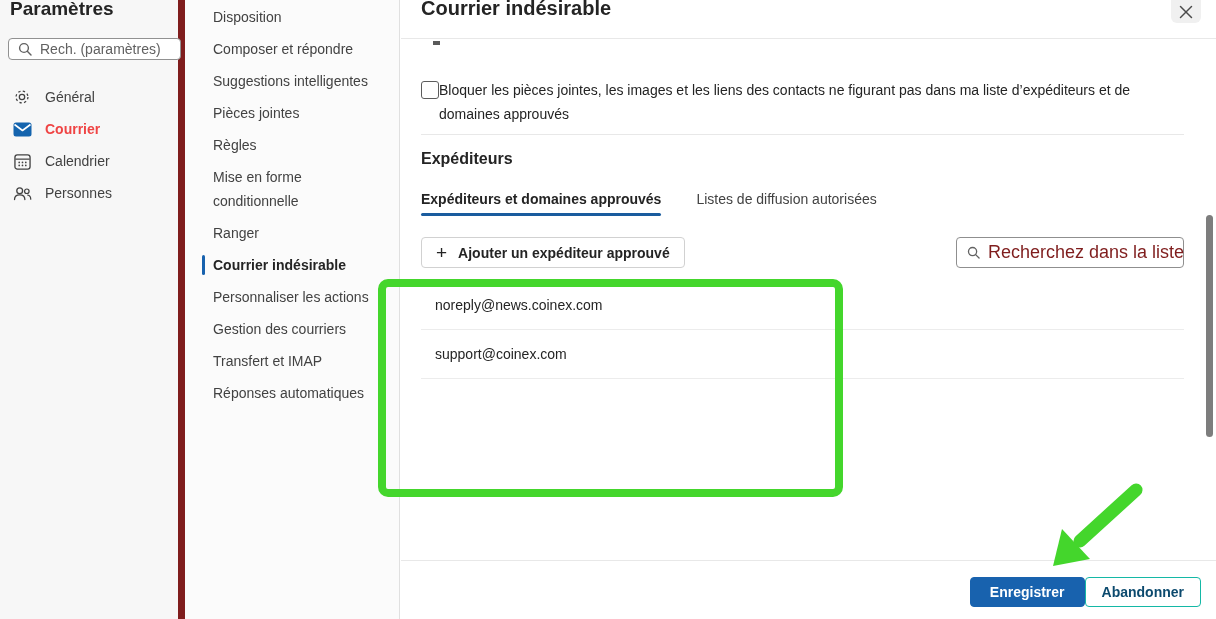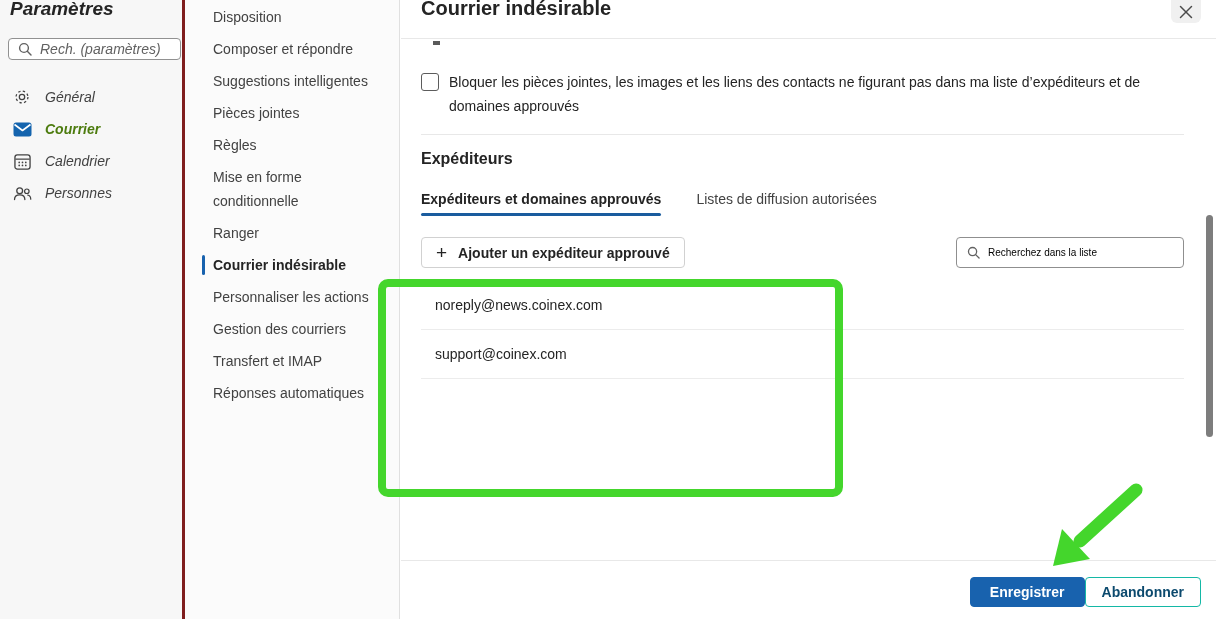--- a/index.html
+++ b/index.html
@@ -5,72 +5,72 @@
   * { margin:0; padding:0; box-sizing:border-box; }
   html,body { width:1216px; height:619px; }
   body {
     font-family:"Liberation Sans", sans-serif;
     color:#242424; background:#fff; position:relative; overflow:hidden;
     font-size:14px;
   }
 
   
   .sidebar { position:absolute; left:0; top:0; width:185px; height:619px;
-             background:#f7f7f7; border-right:3px solid #7f1d1d;font-style:italic; }
+             background:#f7f7f7; border-right:7px solid #7f1d1d; }
   .sidebar-title { position:absolute; left:10px; top:-2px; font-size:19px; font-weight:bold; }
   .search-box { position:absolute; left:8px; top:38px; width:173px; height:22px;
                 background:#fff; border:1px solid #919191; border-radius:4px;
                 display:flex; align-items:center; gap:8px; padding:0 9px; }
   .search-box .ph { color:#616161; font-size:14px; white-space:nowrap; }
   .nav { position:absolute; left:0; top:81px; width:100%; }
   .nav-item { height:32px; display:flex; align-items:center; gap:13px;
               padding-left:12px; color:#424242; cursor:pointer; }
-  .nav-item.selected { font-weight:bold; color:#4d7c0f; }
+  .nav-item.selected { font-weight:bold; color:#ef4444; }
   .icon16 { width:20px; height:20px; display:flex; align-items:center; justify-content:center; flex-shrink:0; }
 
   
   .categories { position:absolute; left:185px; top:0; width:215px; height:619px;
                 background:#fbfbfb; border-right:1px solid #e0e0e0; padding-top:1px; }
   .cat-item { min-height:32px; display:flex; align-items:center; padding:4px 10px 4px 28px;
               line-height:24px; color:#424242; position:relative; cursor:pointer; }
   .cat-item.selected { font-weight:bold; color:#242424; }
   .cat-item.selected::before { content:""; position:absolute; left:17px; top:50%;
               transform:translateY(-50%); width:3px; height:20px; background:#1862ae; border-radius:2px; }
 
   
   .main { position:absolute; left:401px; top:0; width:815px; height:619px; background:#fff; }
   .main-title { position:absolute; left:20px; top:-3px; font-size:20px; font-weight:bold; }
   .close-btn { position:absolute; right:15px; top:-7px; width:30px; height:30px;
                background:#f0f0f0; border-radius:6px; display:flex; align-items:flex-end;
                justify-content:center; cursor:pointer; padding-bottom:4px; }
   .header-divider { position:absolute; left:0; top:38px; width:815px; height:1px; background:#e8e8e8; }
   .scroll-fragment { position:absolute; left:32px; top:41px; width:7px; height:4px; background:#5a5a5a; }
 
-  .checkbox-row { position:absolute; left:20px; top:70px; width:730px; display:flex; gap:10px; }
+  .checkbox-row { position:absolute; left:20px; top:78px; width:730px; display:flex; }
   .checkbox { width:18px; height:18px; border:1.6px solid #5c5c5c; border-radius:3px;
               background:#fff; flex-shrink:0; margin-top:3px; cursor:pointer; }
   .checkbox-label { line-height:24px; width:700px; font-size:14px; }
 
   .section-divider { position:absolute; left:20px; top:134px; width:763px; height:1px; background:#e8e8e8; }
   .section-title { position:absolute; left:20px; top:150px; font-size:16px; font-weight:bold; }
 
   .tabs { position:absolute; left:20px; top:191px; display:flex; gap:35px; }
   .tab { font-size:14px; color:#424242; padding-bottom:9px; position:relative; cursor:pointer; white-space:nowrap; }
   .tab.active { font-weight:bold; color:#242424; }
   .tab.active::after { content:""; position:absolute; left:0; right:0; bottom:0;
                        height:3px; background:#1a5c9e; border-radius:2px; }
 
   .controls { position:absolute; left:20px; top:237px; width:763px; display:flex; justify-content:space-between; }
   .add-btn { height:31px; background:#fff; border:1px solid #d1d1d1; border-radius:4px;
              display:flex; align-items:center; gap:11px; padding:0 14px; font-size:14px;
              font-weight:bold; cursor:pointer; font-family:inherit; color:#242424; }
   .plus { font-size:19px; font-weight:normal; color:#242424; line-height:1; }
   .list-search { width:228px; height:31px; background:#fff; border:1px solid #8f8f8f; border-radius:4px;
                  display:flex; align-items:center; gap:8px; padding:0 10px; }
-  .list-search .ph { color:#000000; font-size:10px; white-space:nowrap; }
+  .list-search .ph { color:#7f1d1d; font-size:18px; white-space:nowrap; }
 
   .table { position:absolute; left:20px; top:281px; width:763px; }
   .table-header { background:#f5f5f5; height:31px; display:flex; align-items:center;
                   padding:0 14px; font-size:12px; color:#616161; }
   .table-row { height:49px; display:flex; align-items:center; padding:0 14px;
                border-bottom:1px solid #ececec; font-size:14px; cursor:pointer; background:#fff; }
 
   .footer-divider { position:absolute; left:0; top:560px; width:815px; height:1px; background:#e8e8e8; }
   .footer { position:absolute; top:577px; right:15px; display:flex; }
   .btn { height:30px; border-radius:4px; display:flex; align-items:center; font-weight:bold;

